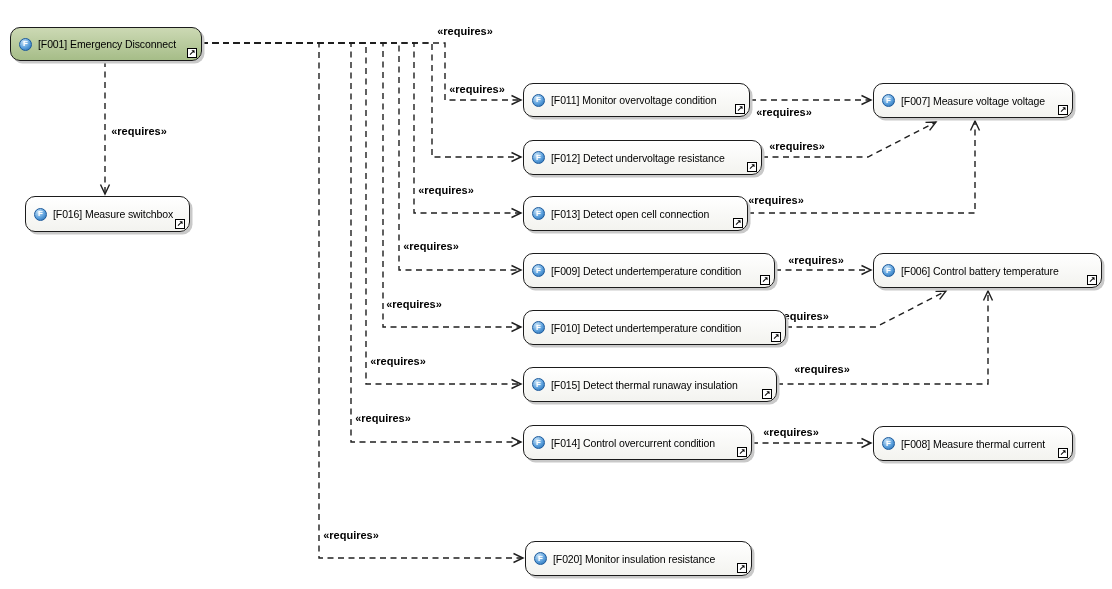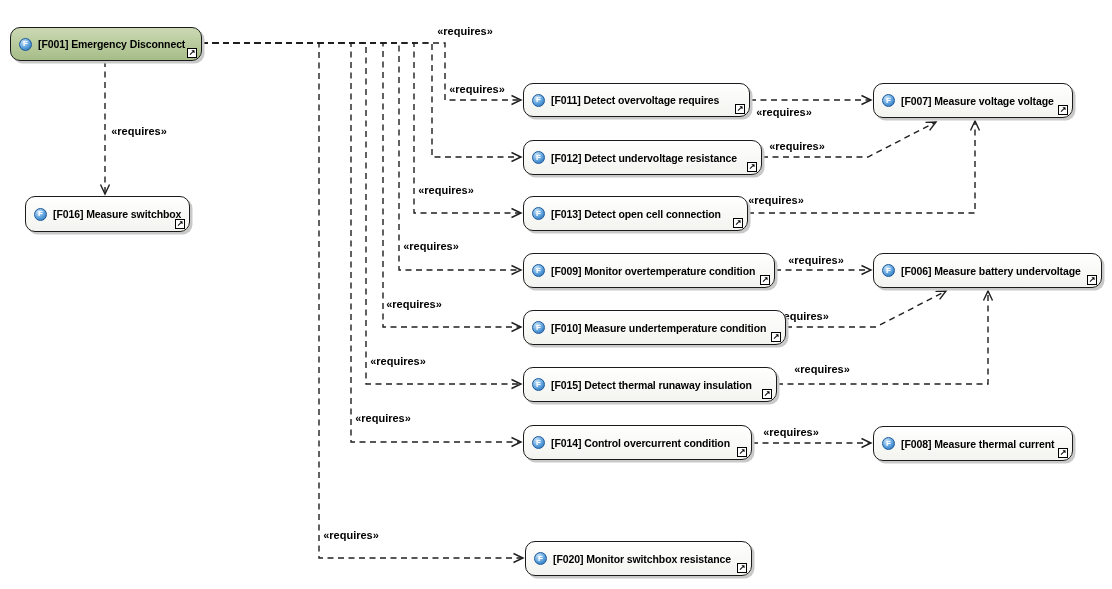--- a/index.html
+++ b/index.html
@@ -22,21 +22,21 @@
     background:linear-gradient(#ffffff,#f3f3ef);
     box-shadow:2.5px 2.5px 0 #c9c9c9;
     white-space:nowrap;
     cursor:default;
   }
   .node.green{
     background:linear-gradient(#ccd9b4,#a6bd88);
   }
   .nlabel{
     font-size:10.5px;
-    font-weight:700;
+    font-weight:400;
     color:#000;
     letter-spacing:-0.1px;
   }
   .ficon{
     flex:0 0 13px;
     width:13px;height:13px;
     border-radius:50%;
     border:1px solid #1c5a9c;
     box-sizing:border-box;
     background:radial-gradient(circle at 35% 28%,#c9e4f8,#5a9fdc 55%,#2268ac);
@@ -116,66 +116,66 @@
       <span class="nlabel">[F001] Emergency Disconnect</span>
       <span class="corner">↗</span>
     </div>
     <div class="node" style="left: 25px; top: 196px; width: 165px; height: 36px;">
       <span class="ficon">F</span>
       <span class="nlabel">[F016] Measure switchbox</span>
       <span class="corner">↗</span>
     </div>
     <div class="node" style="left: 523px; top: 83px; width: 227px; height: 34px;">
       <span class="ficon">F</span>
-      <span class="nlabel">[F011] Detect overvoltage requires</span>
+      <span class="nlabel">[F011] Monitor overvoltage condition</span>
       <span class="corner">↗</span>
     </div>
     <div class="node" style="left: 523px; top: 140px; width: 239px; height: 35px;">
       <span class="ficon">F</span>
       <span class="nlabel">[F012] Detect undervoltage resistance</span>
       <span class="corner">↗</span>
     </div>
     <div class="node" style="left: 523px; top: 196px; width: 225px; height: 35px;">
       <span class="ficon">F</span>
       <span class="nlabel">[F013] Detect open cell connection</span>
       <span class="corner">↗</span>
     </div>
     <div class="node" style="left: 523px; top: 253px; width: 252px; height: 35px;">
       <span class="ficon">F</span>
-      <span class="nlabel">[F009] Monitor overtemperature condition</span>
+      <span class="nlabel">[F009] Detect undertemperature condition</span>
       <span class="corner">↗</span>
     </div>
     <div class="node" style="left: 523px; top: 310px; width: 263px; height: 35px;">
       <span class="ficon">F</span>
-      <span class="nlabel">[F010] Measure undertemperature condition</span>
+      <span class="nlabel">[F010] Detect undertemperature condition</span>
       <span class="corner">↗</span>
     </div>
     <div class="node" style="left: 523px; top: 367px; width: 254px; height: 35px;">
       <span class="ficon">F</span>
       <span class="nlabel">[F015] Detect thermal runaway insulation</span>
       <span class="corner">↗</span>
     </div>
     <div class="node" style="left: 523px; top: 425px; width: 229px; height: 35px;">
       <span class="ficon">F</span>
       <span class="nlabel">[F014] Control overcurrent condition</span>
       <span class="corner">↗</span>
     </div>
     <div class="node" style="left: 525px; top: 541px; width: 227px; height: 35px;">
       <span class="ficon">F</span>
-      <span class="nlabel">[F020] Monitor switchbox resistance</span>
+      <span class="nlabel">[F020] Monitor insulation resistance</span>
       <span class="corner">↗</span>
     </div>
     <div class="node" style="left: 873px; top: 83px; width: 200px; height: 35px;">
       <span class="ficon">F</span>
       <span class="nlabel">[F007] Measure voltage voltage</span>
       <span class="corner">↗</span>
     </div>
     <div class="node" style="left: 873px; top: 253px; width: 229px; height: 35px;">
       <span class="ficon">F</span>
-      <span class="nlabel">[F006] Measure battery undervoltage</span>
+      <span class="nlabel">[F006] Control battery temperature</span>
       <span class="corner">↗</span>
     </div>
     <div class="node" style="left: 873px; top: 426px; width: 200px; height: 35px;">
       <span class="ficon">F</span>
       <span class="nlabel">[F008] Measure thermal current</span>
       <span class="corner">↗</span>
     </div>
   </div>
 
 </body></html>

